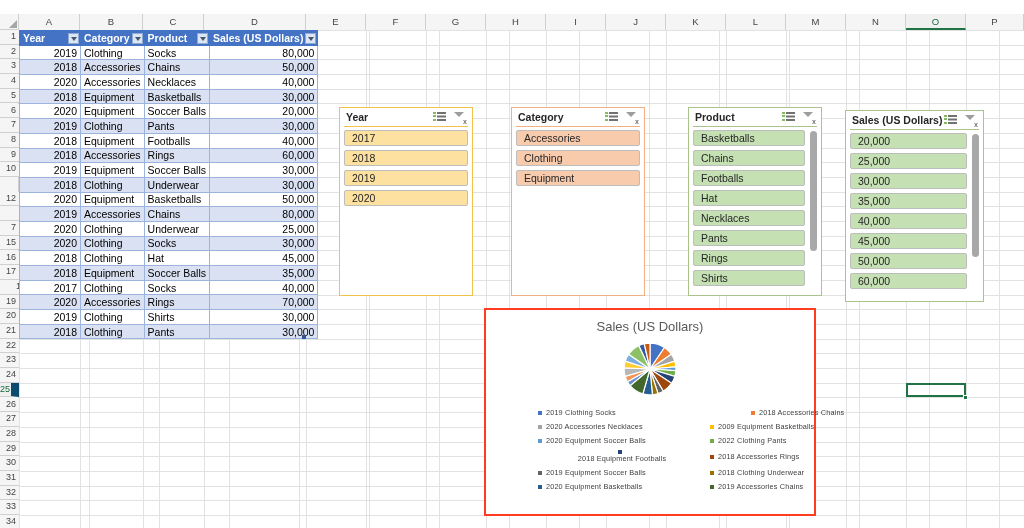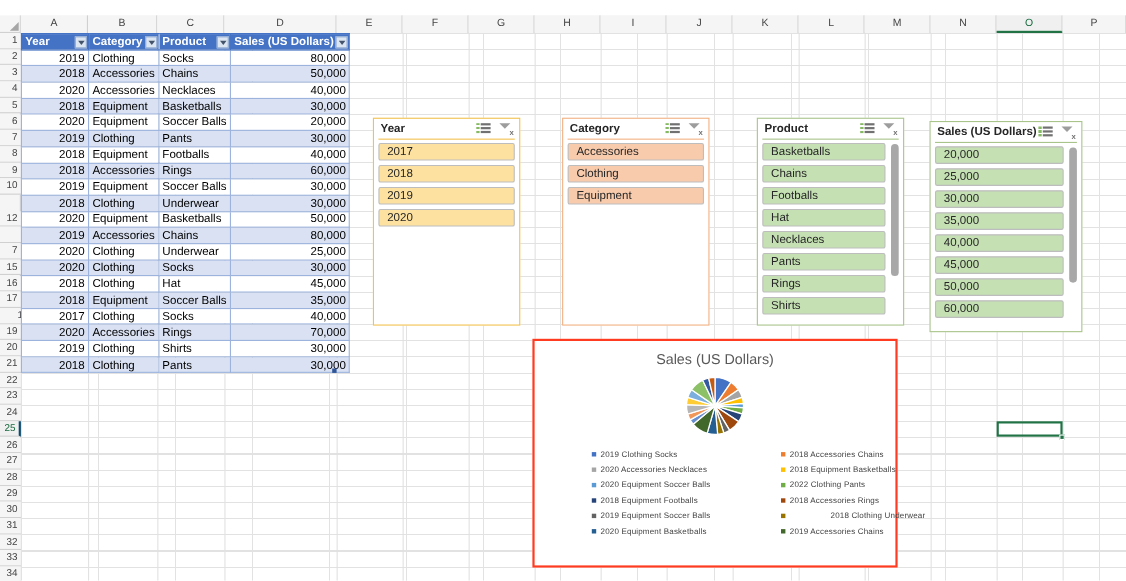--- a/index.html
+++ b/index.html
@@ -77,21 +77,21 @@
     color: #444;
     text-align: right;
     padding-right: 3px;
     line-height: 13.7px;
     background: #f5f5f5;
   }
   .rowhdr.active {
     color: #14683c;
     font-weight: normal;
     background: #f0f0f0;
-    border-right: 2px solid #0c4a6e;
+    border-right: 8px solid #0c4a6e;
   }
 
   
   .gridlines {
     position: absolute; left: 19px; top: 30px; right: 0; bottom: 0;
     background-image:
       repeating-linear-gradient(to right, #e2e2e2 0 1px, transparent 1px var(--cw)),
       repeating-linear-gradient(to bottom, #e2e2e2 0 1px, transparent 1px 14.7px);
   }
 
@@ -608,53 +608,53 @@
           <path d="M50,50 L10.50,22.73 A48,48 0 0 1 29.29,6.70 Z" fill="#8cc168" stroke="#ffffff" stroke-width="2.2"></path>
           <path d="M50,50 L29.29,6.70 A48,48 0 0 1 39.38,3.19 Z" fill="#335aa1" stroke="#ffffff" stroke-width="2.2"></path>
           <path d="M50,50 L39.38,3.19 A48,48 0 0 1 50.00,2.00 Z" fill="#c55a11" stroke="#ffffff" stroke-width="2.2"></path>
         </svg>
     </div>
     <div class="legend" id="legend">
         <div class="lg-item" style="grid-area: 1 / 1;">
           <span class="lg-sw" style="background: rgb(68, 114, 196);"></span>
           <span>2019 Clothing Socks</span>
         </div>
-        <div class="lg-item" style="grid-area: 1 / 2;">
+        <div class="lg-item" style="grid-area: 1 / 2; margin-left: 41px;">
           <span class="lg-sw" style="background: rgb(237, 125, 49);"></span>
           <span>2018 Accessories Chains</span>
         </div>
         <div class="lg-item" style="grid-area: 2 / 1;">
           <span class="lg-sw" style="background: rgb(165, 165, 165);"></span>
           <span>2020 Accessories Necklaces</span>
         </div>
         <div class="lg-item" style="grid-area: 2 / 2;">
           <span class="lg-sw" style="background: rgb(255, 192, 0);"></span>
-          <span>2018 Equipment Basketballs</span>
+          <span>2009 Equipment Basketballs</span>
         </div>
         <div class="lg-item" style="grid-area: 3 / 1;">
           <span class="lg-sw" style="background: rgb(91, 155, 213);"></span>
           <span>2020 Equipment Soccer Balls</span>
         </div>
         <div class="lg-item" style="grid-area: 3 / 2;">
           <span class="lg-sw" style="background: rgb(112, 173, 71);"></span>
           <span>2022 Clothing Pants</span>
         </div>
-        <div class="lg-item" style="grid-area: 4 / 1;">
+        <div class="lg-item" style="grid-area: 4 / 1; flex-direction: column;">
           <span class="lg-sw" style="background: rgb(38, 68, 120);"></span>
           <span>2018 Equipment Footballs</span>
         </div>
         <div class="lg-item" style="grid-area: 4 / 2;">
           <span class="lg-sw" style="background: rgb(158, 72, 14);"></span>
           <span>2018 Accessories Rings</span>
         </div>
         <div class="lg-item" style="grid-area: 5 / 1;">
           <span class="lg-sw" style="background: rgb(99, 99, 99);"></span>
           <span>2019 Equipment Soccer Balls</span>
         </div>
-        <div class="lg-item" style="grid-area: 5 / 2; gap: 37px;">
+        <div class="lg-item" style="grid-area: 5 / 2;">
           <span class="lg-sw" style="background: rgb(153, 115, 0);"></span>
           <span>2018 Clothing Underwear</span>
         </div>
         <div class="lg-item" style="grid-area: 6 / 1;">
           <span class="lg-sw" style="background: rgb(37, 94, 145);"></span>
           <span>2020 Equipment Basketballs</span>
         </div>
         <div class="lg-item" style="grid-area: 6 / 2;">
           <span class="lg-sw" style="background: rgb(67, 104, 43);"></span>
           <span>2019 Accessories Chains</span>

